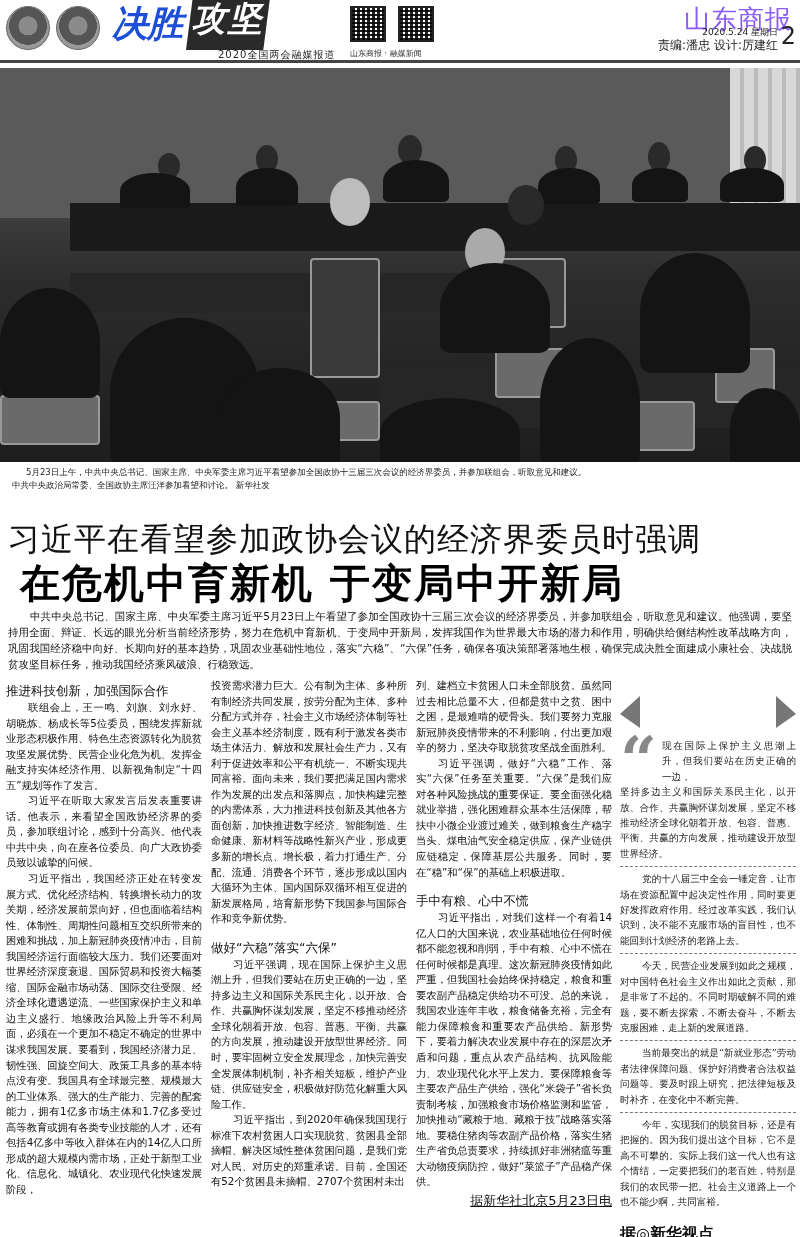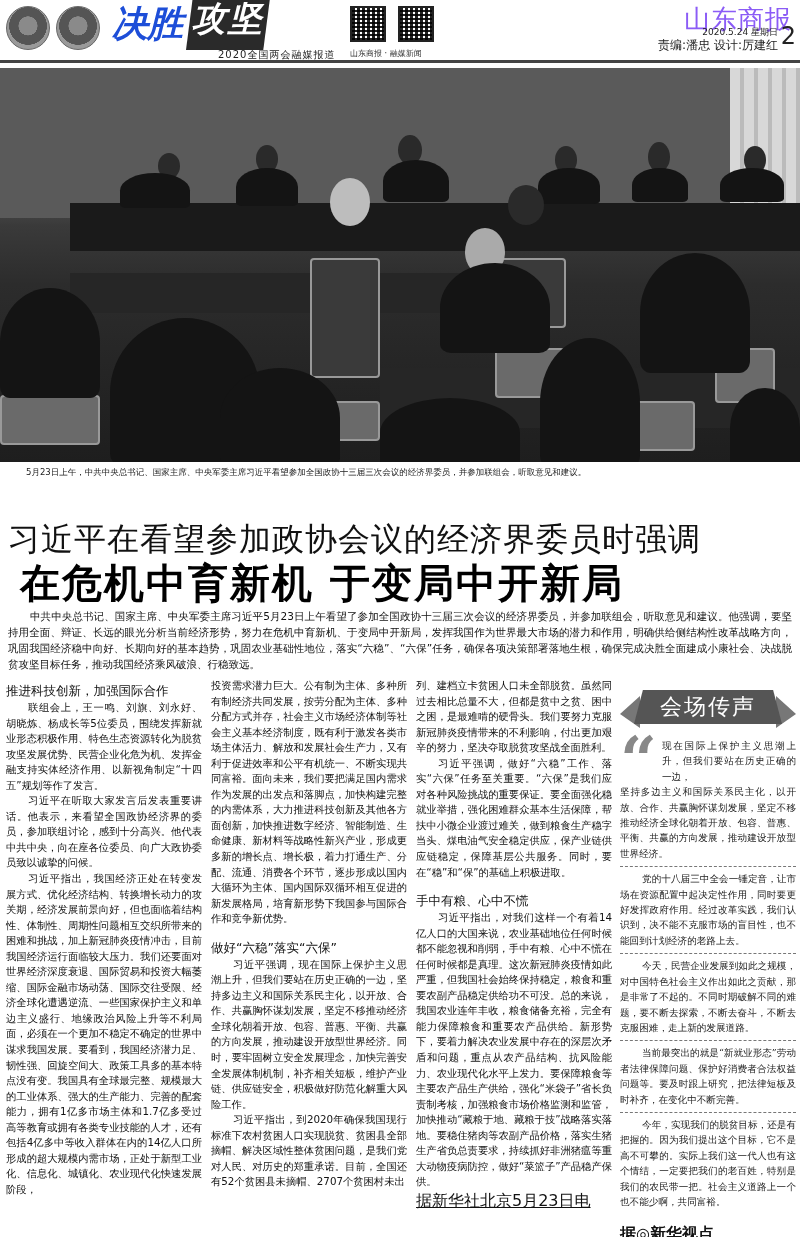--- a/index.html
+++ b/index.html
@@ -51,21 +51,21 @@
 
   
   .col { position: absolute; top: 678px; width: 196px; font-size: 10.3px; line-height: 15.55px; color: #111; text-align: justify; }
   .col.c1 { left: 6px; }
   .col.c2 { left: 211px; }
   .col.c3 { left: 416px; }
   .col p { text-indent: 22px; }
   .col p.noindent { text-indent: 0; }
   .col h3 { font-size: 12.5px; font-weight: normal; margin: 4px 0 1px 0; line-height: 17px; }
   .col .gap { height: 8px; }
-  .byline { margin-top: 3px; text-decoration: underline; font-size: 16px; }
+  .byline { text-align: right; margin-top: 3px; text-decoration: underline; font-size: 13px; }
 
   
   .sidebar { position: absolute; left: 620px; top: 686px; width: 176px; }
   .banner { position: relative; width: 176px; height: 42px; }
   .banner .wing-l { position: absolute; left: 0; top: 10px; width: 0; height: 0; border-top: 18px solid transparent; border-bottom: 14px solid transparent; border-right: 20px solid #777; }
   .banner .wing-r { position: absolute; right: 0; top: 10px; width: 0; height: 0; border-top: 18px solid transparent; border-bottom: 14px solid transparent; border-left: 20px solid #777; }
   .banner .band { position: absolute; left: 14px; top: 4px; width: 148px; height: 34px; background: #555; color: #fff; font-size: 22px; text-align: center; line-height: 34px; letter-spacing: 2px;
                   clip-path: polygon(6% 0, 94% 0, 100% 100%, 0 100%); }
   .quote { position: relative; margin-top: 6px; }
   .quote-mark { position: absolute; left: 0; top: -6px; font-size: 64px; color: #888; font-weight: bold; line-height: 1; font-family: "DejaVu Serif", serif; }
@@ -133,20 +133,21 @@
   <div class="figure" style="left:0px;top:220px;width:100px;height:110px;"></div>
   <div class="figure" style="left:110px;top:250px;width:150px;height:150px;"></div>
   <div class="figure" style="left:220px;top:300px;width:120px;height:100px;"></div>
   <div class="figure" style="left:380px;top:330px;width:140px;height:70px;"></div>
   <div class="figure" style="left:540px;top:270px;width:100px;height:130px;"></div>
   <div class="figure" style="left:730px;top:320px;width:70px;height:80px;"></div>
 </div>
 
 <div class="caption">
   <div class="c1">5月23日上午，中共中央总书记、国家主席、中央军委主席习近平看望参加全国政协十三届三次会议的经济界委员，并参加联组会，听取意见和建议。</div>
+  <div>中共中央政治局常委、全国政协主席汪洋参加看望和讨论。 新华社发</div>
 </div>
 
 <h2 class="head-1">习近平在看望参加政协会议的经济界委员时强调</h2>
 <h1 class="head-2">在危机中育新机  于变局中开新局</h1>
 
 <p class="lead">中共中央总书记、国家主席、中央军委主席习近平5月23日上午看望了参加全国政协十三届三次会议的经济界委员，并参加联组会，听取意见和建议。他强调，要坚持用全面、辩证、长远的眼光分析当前经济形势，努力在危机中育新机、于变局中开新局，发挥我国作为世界最大市场的潜力和作用，明确供给侧结构性改革战略方向，巩固我国经济稳中向好、长期向好的基本趋势，巩固农业基础性地位，落实“六稳”、“六保”任务，确保各项决策部署落地生根，确保完成决胜全面建成小康社会、决战脱贫攻坚目标任务，推动我国经济乘风破浪、行稳致远。</p>
 
 <div class="col c1">
   <h3>推进科技创新，加强国际合作</h3>
   <p>联组会上，王一鸣、刘旗、刘永好、胡晓炼、杨成长等5位委员，围绕发挥新就业形态积极作用、特色生态资源转化为脱贫攻坚发展优势、民营企业化危为机、发挥金融支持实体经济作用、以新视角制定“十四五”规划等作了发言。</p>
@@ -168,21 +169,20 @@
   <div class="gap"></div>
   <h3>手中有粮、心中不慌</h3>
   <p>习近平指出，对我们这样一个有着14亿人口的大国来说，农业基础地位任何时候都不能忽视和削弱，手中有粮、心中不慌在任何时候都是真理。这次新冠肺炎疫情如此严重，但我国社会始终保持稳定，粮食和重要农副产品稳定供给功不可没。总的来说，我国农业连年丰收，粮食储备充裕，完全有能力保障粮食和重要农产品供给。新形势下，要着力解决农业发展中存在的深层次矛盾和问题，重点从农产品结构、抗风险能力、农业现代化水平上发力。要保障粮食等主要农产品生产供给，强化“米袋子”省长负责制考核，加强粮食市场价格监测和监管，加快推动“藏粮于地、藏粮于技”战略落实落地。要稳住猪肉等农副产品价格，落实生猪生产省负总责要求，持续抓好非洲猪瘟等重大动物疫病防控，做好“菜篮子”产品稳产保供。</p>
   <div class="byline">据新华社北京5月23日电</div>
 </div>
 
 <aside class="sidebar">
   <div class="banner">
     <div class="wing-l"></div>
     <div class="wing-r"></div>
-    <div class="band">会场传声</div>
   </div>
   <div class="quote">
     <div class="quote-mark">“</div>
     <div class="sb-item first">
       <p><span class="ind">现在国际上保护主义思潮上升，但我们要站在历史正确的一边，</span><span>坚持多边主义和国际关系民主化，以开放、合作、共赢胸怀谋划发展，坚定不移推动经济全球化朝着开放、包容、普惠、平衡、共赢的方向发展，推动建设开放型世界经济。</span></p>
     </div>
     <div class="sb-item">
       <p>党的十八届三中全会一锤定音，让市场在资源配置中起决定性作用，同时要更好发挥政府作用。经过改革实践，我们认识到，决不能不克服市场的盲目性，也不能回到计划经济的老路上去。</p>
     </div>
     <div class="sb-item">

